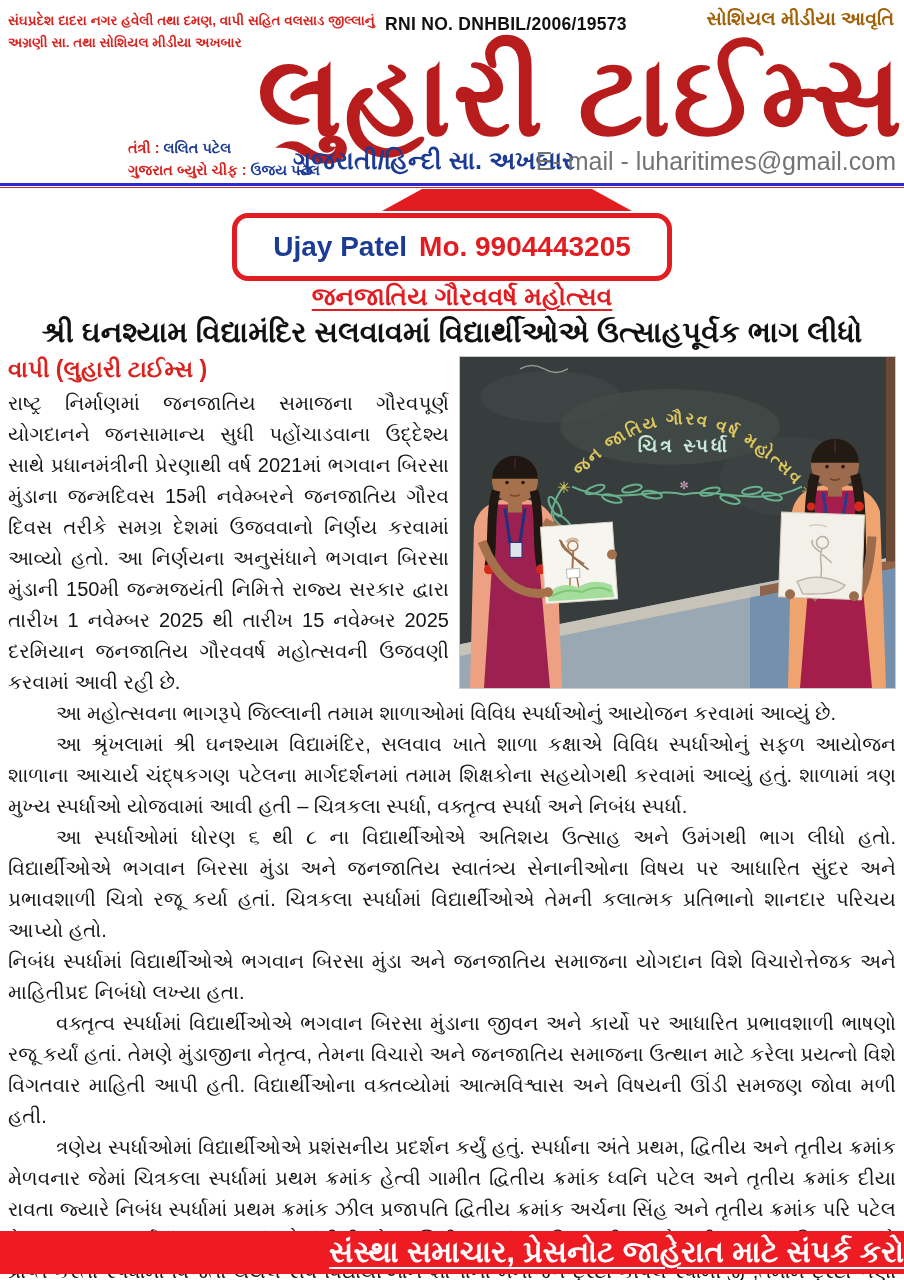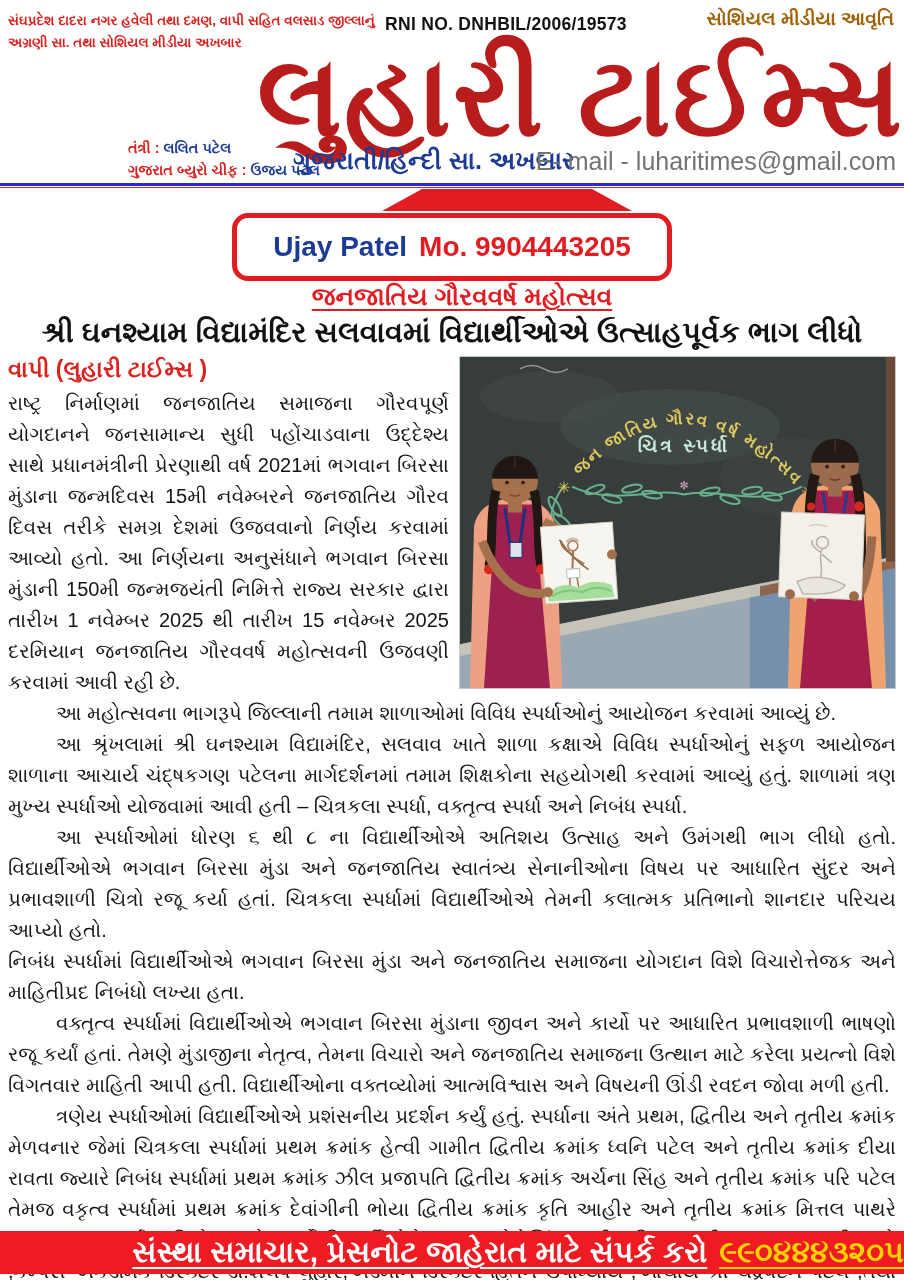--- a/index.html
+++ b/index.html
@@ -202,22 +202,21 @@
         </g>
       </svg>
     </figure>
 
     <p class="dateline">વાપી (લુહારી ટાઈમ્સ )</p>
     <p class="body">રાષ્ટ્ર નિર્માણમાં જનજાતિય સમાજના ગૌરવપૂર્ણ યોગદાનને જનસામાન્ય સુધી પહોંચાડવાના ઉદ્દેશ્ય સાથે પ્રધાનમંત્રીની પ્રેરણાથી વર્ષ 2021માં ભગવાન બિરસા મુંડાના જન્મદિવસ 15મી નવેમ્બરને જનજાતિય ગૌરવ દિવસ તરીકે સમગ્ર દેશમાં ઉજવવાનો નિર્ણય કરવામાં આવ્યો હતો. આ નિર્ણયના અનુસંધાને ભગવાન બિરસા મુંડાની 150મી જન્મજયંતી નિમિત્તે રાજ્ય સરકાર દ્વારા તારીખ 1 નવેમ્બર 2025 થી તારીખ 15 નવેમ્બર 2025 દરમિયાન જનજાતિય ગૌરવવર્ષ મહોત્સવની ઉજવણી કરવામાં આવી રહી છે.</p>
     <p class="body ind">આ મહોત્સવના ભાગરૂપે જિલ્લાની તમામ શાળાઓમાં વિવિધ સ્પર્ધાઓનું આયોજન કરવામાં આવ્યું છે.</p>
     <p class="body ind">આ શ્રૃંખલામાં શ્રી ઘનશ્યામ વિદ્યામંદિર, સલવાવ ખાતે શાળા કક્ષાએ વિવિધ સ્પર્ધાઓનું સફળ આયોજન શાળાના આચાર્ય ચંદ્ષકગણ પટેલના માર્ગદર્શનમાં તમામ શિક્ષકોના સહયોગથી કરવામાં આવ્યું હતું. શાળામાં ત્રણ મુખ્ય સ્પર્ધાઓ યોજવામાં આવી હતી – ચિત્રકલા સ્પર્ધા, વક્તૃત્વ સ્પર્ધા અને નિબંધ સ્પર્ધા.</p>
     <p class="body ind">આ સ્પર્ધાઓમાં ધોરણ ૬ થી ૮ ના વિદ્યાર્થીઓએ અતિશય ઉત્સાહ અને ઉમંગથી ભાગ લીધો હતો. વિદ્યાર્થીઓએ ભગવાન બિરસા મુંડા અને જનજાતિય સ્વાતંત્ર્ય સેનાનીઓના વિષય પર આધારિત સુંદર અને પ્રભાવશાળી ચિત્રો રજૂ કર્યા હતાં. ચિત્રકલા સ્પર્ધામાં વિદ્યાર્થીઓએ તેમની કલાત્મક પ્રતિભાનો શાનદાર પરિચય આપ્યો હતો.</p>
     <p class="body">નિબંધ સ્પર્ધામાં વિદ્યાર્થીઓએ ભગવાન બિરસા મુંડા અને જનજાતિય સમાજના યોગદાન વિશે વિચારોત્તેજક અને માહિતીપ્રદ નિબંધો લખ્યા હતા.</p>
-    <p class="body ind">વક્તૃત્વ સ્પર્ધામાં વિદ્યાર્થીઓએ ભગવાન બિરસા મુંડાના જીવન અને કાર્યો પર આધારિત પ્રભાવશાળી ભાષણો રજૂ કર્યાં હતાં. તેમણે મુંડાજીના નેતૃત્વ, તેમના વિચારો અને જનજાતિય સમાજના ઉત્થાન માટે કરેલા પ્રયત્નો વિશે વિગતવાર માહિતી આપી હતી. વિદ્યાર્થીઓના વક્તવ્યોમાં આત્મવિશ્વાસ અને વિષયની ઊંડી રવદન જોવા મળી હતી.</p>
+    <p class="body ind">વક્તૃત્વ સ્પર્ધામાં વિદ્યાર્થીઓએ ભગવાન બિરસા મુંડાના જીવન અને કાર્યો પર આધારિત પ્રભાવશાળી ભાષણો રજૂ કર્યાં હતાં. તેમણે મુંડાજીના નેતૃત્વ, તેમના વિચારો અને જનજાતિય સમાજના ઉત્થાન માટે કરેલા પ્રયત્નો વિશે વિગતવાર માહિતી આપી હતી. વિદ્યાર્થીઓના વક્તવ્યોમાં આત્મવિશ્વાસ અને વિષયની ઊંડી સમજણ જોવા મળી હતી.</p>
     <p class="body ind">ત્રણેય સ્પર્ધાઓમાં વિદ્યાર્થીઓએ પ્રશંસનીય પ્રદર્શન કર્યું હતું. સ્પર્ધાના અંતે પ્રથમ, દ્વિતીય અને તૃતીય ક્રમાંક મેળવનાર જેમાં ચિત્રકલા સ્પર્ધામાં પ્રથમ ક્રમાંક હેત્વી ગામીત દ્વિતીય ક્રમાંક ધ્વનિ પટેલ અને તૃતીય ક્રમાંક દીયા રાવતા જ્યારે નિબંધ સ્પર્ધામાં પ્રથમ ક્રમાંક ઝીલ પ્રજાપતિ દ્વિતીય ક્રમાંક અર્ચના સિંહ અને તૃતીય ક્રમાંક પરિ પટેલ તેમજ વકૃત્વ સ્પર્ધામાં પ્રથમ ક્રમાંક દેવાંગીની ભોયા દ્વિતીય ક્રમાંક કૃતિ આહીર અને તૃતીય ક્રમાંક મિત્તલ પાથરે પ્રાપ્ત કરતા સ્પર્ધામાં વિજેતા થયેલ સર્વે વિદ્યાર્થીઓને શાળાના મેનેજિંગ ટ્રસ્ટી કપિલ સ્વામીજી ,તમામ ટ્રસ્ટી ગણો ,કેમ્પસ એકેડેમિક ડિરેક્ટર ડો.શૈલેષ લુહાર,એડમીન ડિરેક્ટર હિતેન ઉપાધ્યાય ,આચાર્ય શ્રી ચંદ્રવદન પટેલ ,તથા તમામ શિક્ષકગણોએ ખૂબ ખૂબ અભિનંદન પાઠવ્યા હતા.</p>
   </div>
 
   <div class="banner">
     <span class="txt">સંસ્થા સમાચાર, પ્રેસનોટ  જાહેરાત માટે સંપર્ક કરો</span>
-    <span class="phone">૯૯૦૪૪૪૩૨૦૫</span>
   </div>
 
 </div>
 
 </body></html>

